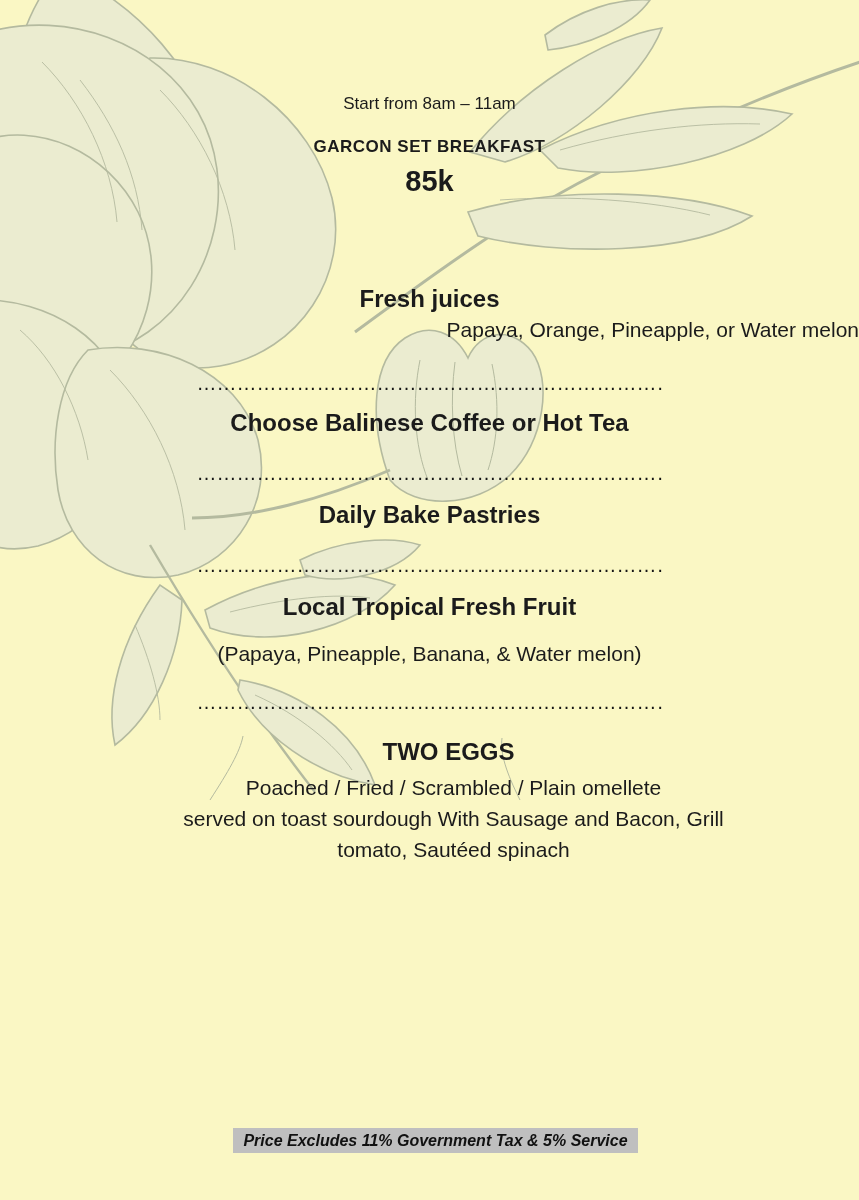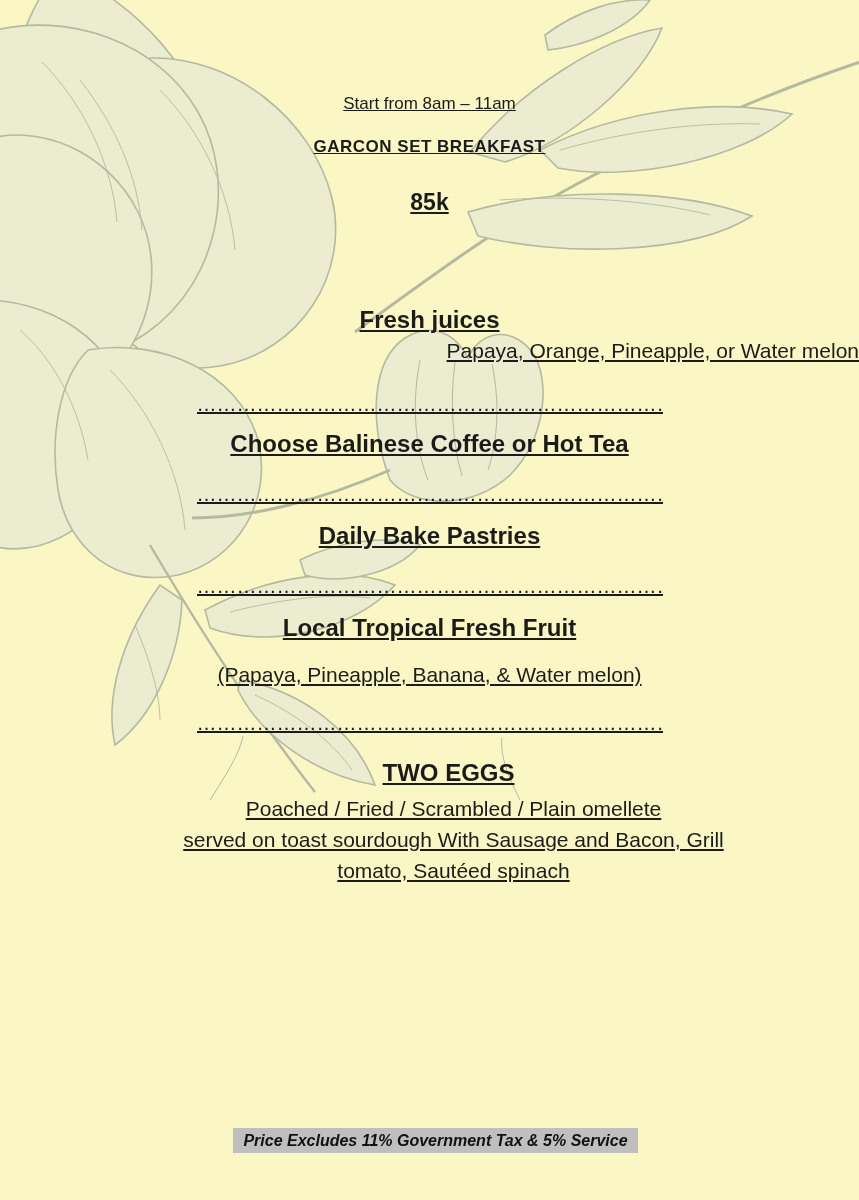--- a/index.html
+++ b/index.html
@@ -20,38 +20,37 @@
     z-index: 0;
     pointer-events: none;
   }
   .content {
     position: relative;
     z-index: 1;
     width: 100%;
     padding-top: 92px;
     text-align: center;
     color: #1b1b1b;
-    text-decoration: underline;
   }
   .serving-time {
     font-size: 17px;
     line-height: 24px;
   }
   .menu-title {
     font-size: 17px;
     line-height: 30px;
     font-weight: bold;
     margin-top: 16px;
     letter-spacing: 0.5px;
   }
   .menu-price {
-    font-size: 23px;
+    font-size: 29px;
     line-height: 30px;
     font-weight: bold;
-    margin-top: 25px;
+    margin-top: 4px;
   }
   .section-heading {
     font-size: 24px;
     line-height: 28px;
     font-weight: bold;
   }
   .section-line {
     font-size: 21px;
     line-height: 30px;
   }

